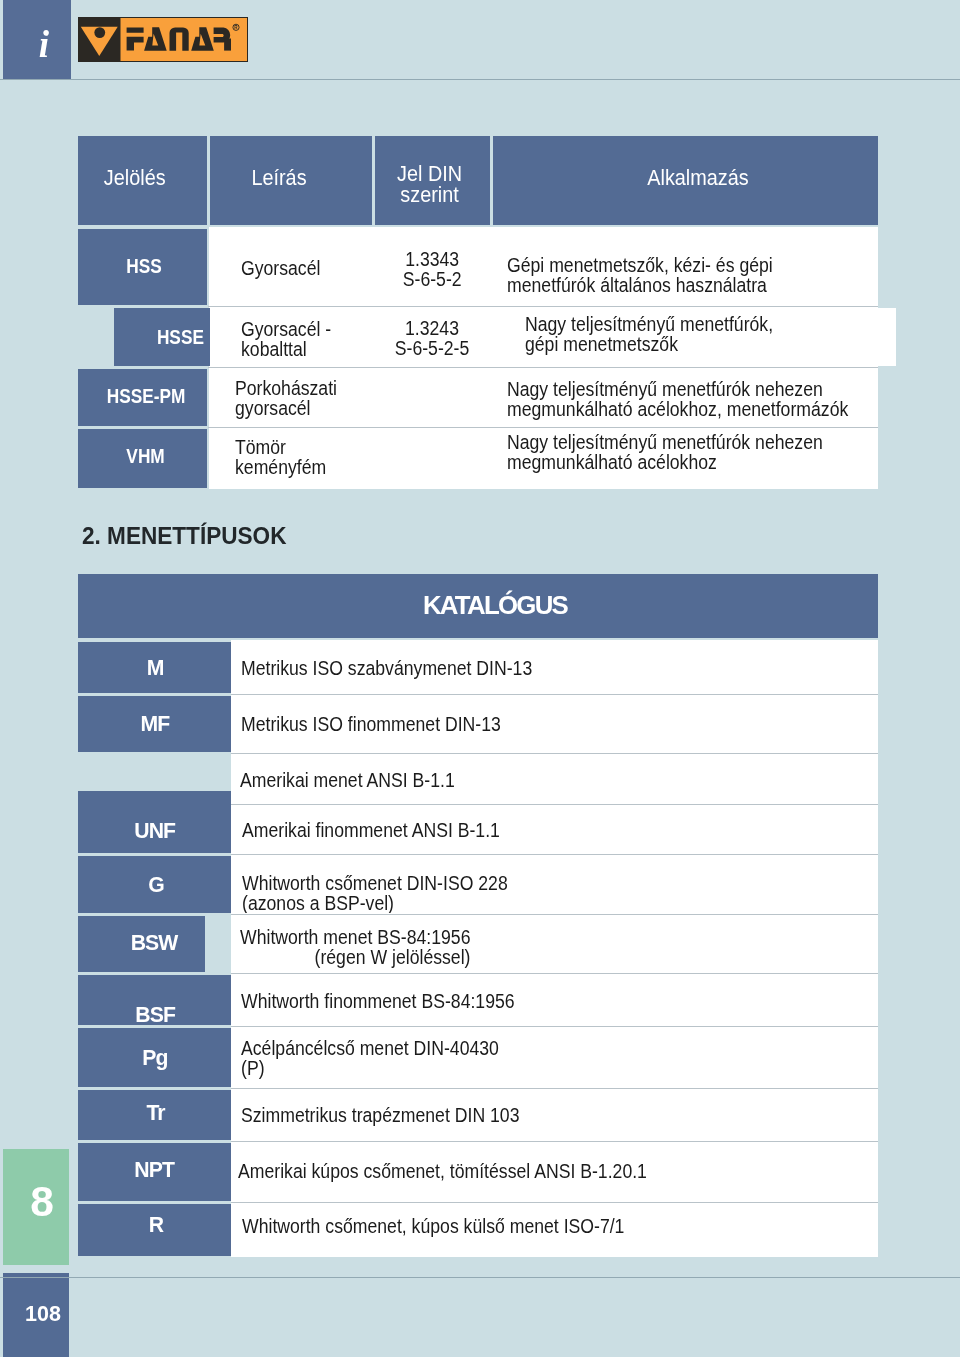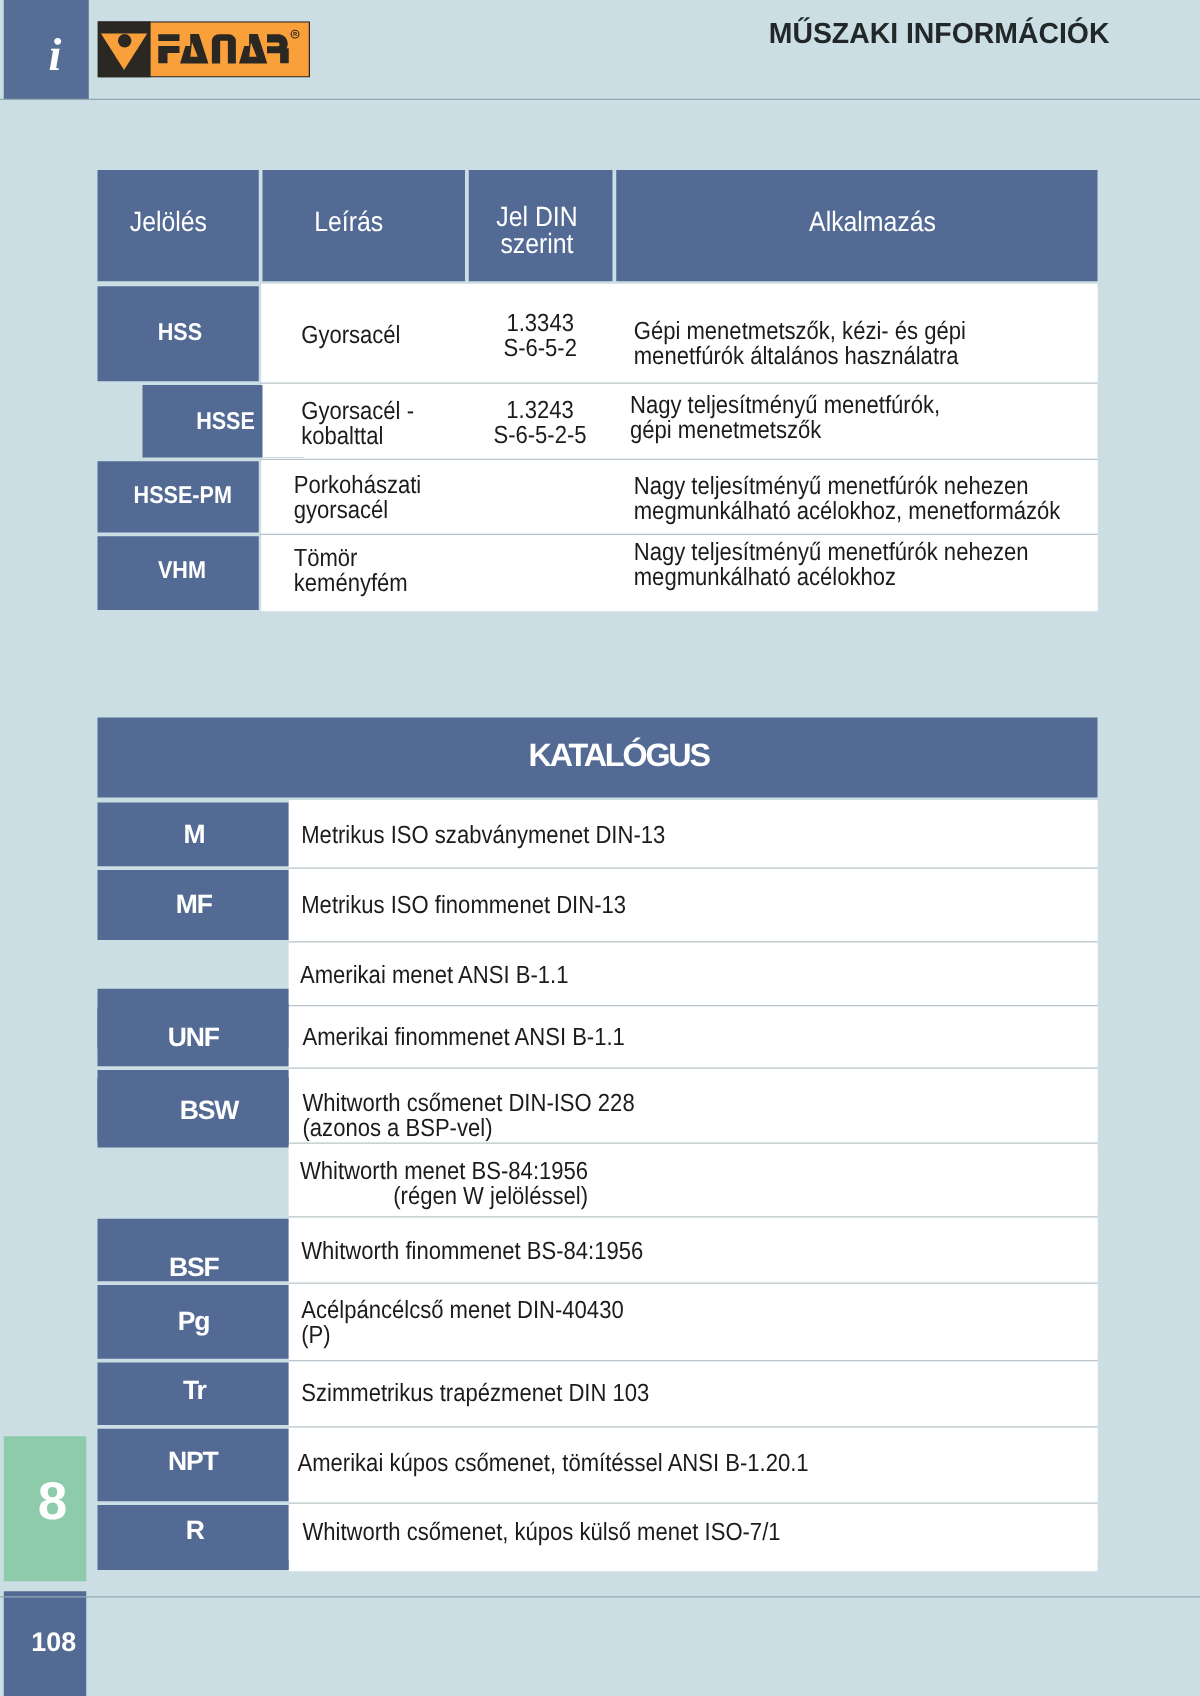--- a/index.html
+++ b/index.html
@@ -72,22 +72,22 @@
         <path fill-rule="evenodd" d="M113.2 33.7 L117.4 19.7 H121.3 V10.2 H128.2 L135.8 33.7 Z M122.7 16.8 L127.3 28.4 H121.4 Z"></path>
         <path d="M135.6 10.4 H145.5 A7.6 7.6 0 0 1 145.5 25.5 H135.6 V20.0 H145.0 A2.3 2.3 0 0 0 145.0 16.9 H135.6 Z"></path>
         <path d="M146.1 21.5 H153.0 V33.6 H146.1 Z"></path>
         <g>
           <circle cx="158.0" cy="10.3" r="3.1" fill="none" stroke="#2b2823" stroke-width="0.9"></circle>
           <text x="158.0" y="12.2" font-family="Liberation Sans, sans-serif" font-size="4.6" font-weight="bold" text-anchor="middle" fill="#2b2823">R</text>
         </g>
       </g>
     </svg>
   </div>
-  <div class="hdrtitle"><span>MŰSZAKI INFORMÁCIÓK</span></div>
   <div class="hrule" style="top:79px"></div>
+  <div class="h2" style="left:82px;top:522px"><span>2. MENETTÍPUSOK</span></div>
 
   <div class="tbl" id="table1">
       <div class="underlay" style="left: 208.5px; top: 227px; width: 669.5px; height: 262px;"></div>
       <div class="rowline" style="left: 208px; top: 306px; width: 670px; height: 1px;"></div>
       <div class="rowline" style="left: 208px; top: 367px; width: 670px; height: 1px;"></div>
       <div class="rowline" style="left: 208px; top: 427px; width: 670px; height: 1px;"></div>
       <div class="cell hd vc" style="left: 78px; top: 136px; width: 129px; height: 89px;">
         <span style="margin-left: -15px; position: relative; top: -2.4px;">Jelölés</span>
       </div>
       <div class="cell hd vc" style="left: 210px; top: 136px; width: 162px; height: 89px;">
@@ -113,21 +113,21 @@
       </div>
       <div class="cell mk vc" style="left: 78px; top: 308px; width: 129px; height: 58px; margin-left: 36px;">
         <span style="margin-left: 4px;">HSSE</span>
       </div>
       <div class="cell bd vl" style="left: 210px; top: 308px; width: 162px; height: 58px; padding-left: 31px;">
         <span style="position: relative; top: 1.5px;">Gyorsacél -<br>kobalttal</span>
       </div>
       <div class="cell bd vc" style="left: 375px; top: 308px; width: 115px; height: 58px;">
         <span style="position: relative; top: 1px;">1.3243<br>S-6-5-2-5</span>
       </div>
-      <div class="cell bd vl" style="left: 490px; top: 308px; width: 385px; height: 58px; padding-left: 13.5px;">
+      <div class="cell bd vl" style="left: 511px; top: 308px; width: 385px; height: 58px; padding-left: 13.5px;">
         <span style="position: relative; top: -3px;">Nagy teljesítményű menetfúrók,<br>gépi menetmetszők</span>
       </div>
       <div class="cell mk vc" style="left: 78px; top: 369px; width: 129px; height: 57px;">
         <span style="margin-left: 8px; position: relative; top: -2px;">HSSE-PM</span>
       </div>
       <div class="cell bd vl" style="left: 210px; top: 369px; width: 162px; height: 57px; padding-left: 25px;">
         <span style="position: relative; top: 0.5px;">Porkohászati<br>gyorsacél</span>
       </div>
       <div class="cell bd vc" style="left: 375px; top: 369px; width: 115px; height: 57px;">
         <span style="position: relative; top: 1px;"></span>
@@ -187,21 +187,21 @@
       </div>
       <div class="cell bd vl" style="left: 231px; top: 806px; width: 647px; height: 47px; padding-left: 11px;">
         <span>Amerikai finommenet ANSI B-1.1</span>
       </div>
       <div class="cell mk2 vc" style="left: 78px; top: 856px; width: 153px; height: 57px;">
         <span style="margin-left: 3.2px; position: relative; top: -0.5px;">G</span>
       </div>
       <div class="cell bd vl" style="left: 231px; top: 856px; width: 647px; height: 57px; padding-left: 10.5px;">
         <span style="position: relative; top: 8px;">Whitworth csőmenet DIN-ISO 228<br>(azonos a BSP-vel)</span>
       </div>
-      <div class="cell mk2 vc" style="left: 78px; top: 862px; width: 153px; height: 56px; padding-left: 24px;">
+      <div class="cell mk2 vc" style="left: 78px; top: 916px; width: 127px; height: 56px; padding-left: 24px;">
         <span style="margin-left: 1.2px; position: relative; top: -1.5px;">BSW</span>
       </div>
       <div class="cell bd vl" style="left: 231px; top: 916px; width: 647px; height: 56px; padding-left: 9px; text-align: right;">
         <span style="position: relative; top: 3px;">Whitworth menet BS-84:1956<br>(régen W jelöléssel)</span>
       </div>
       <div class="cell mk2 vc" style="left: 78px; top: 975px; width: 153px; height: 50px;">
         <span style="margin-left: 1.2px; position: relative; top: -1.5px; margin-top: 32px;">BSF</span>
       </div>
       <div class="cell bd vl" style="left: 231px; top: 975px; width: 647px; height: 50px; padding-left: 10px;">
         <span style="position: relative; top: 1px;">Whitworth finommenet BS-84:1956</span>

